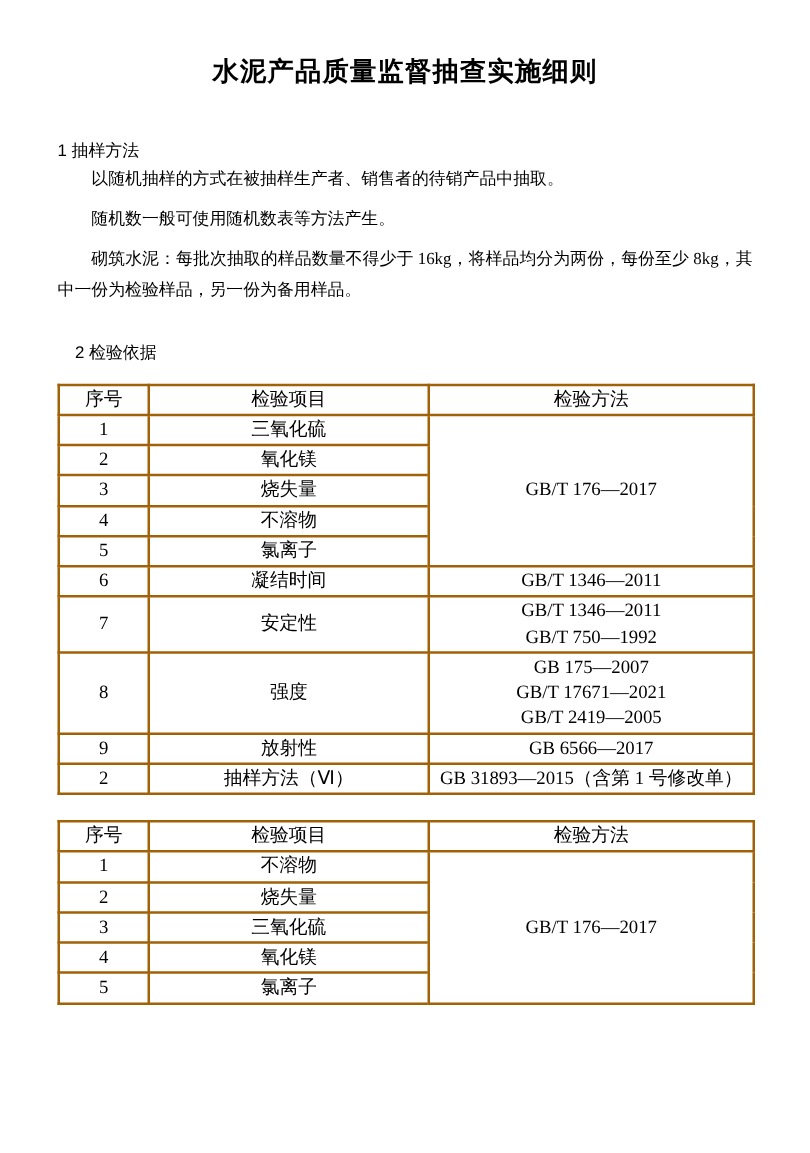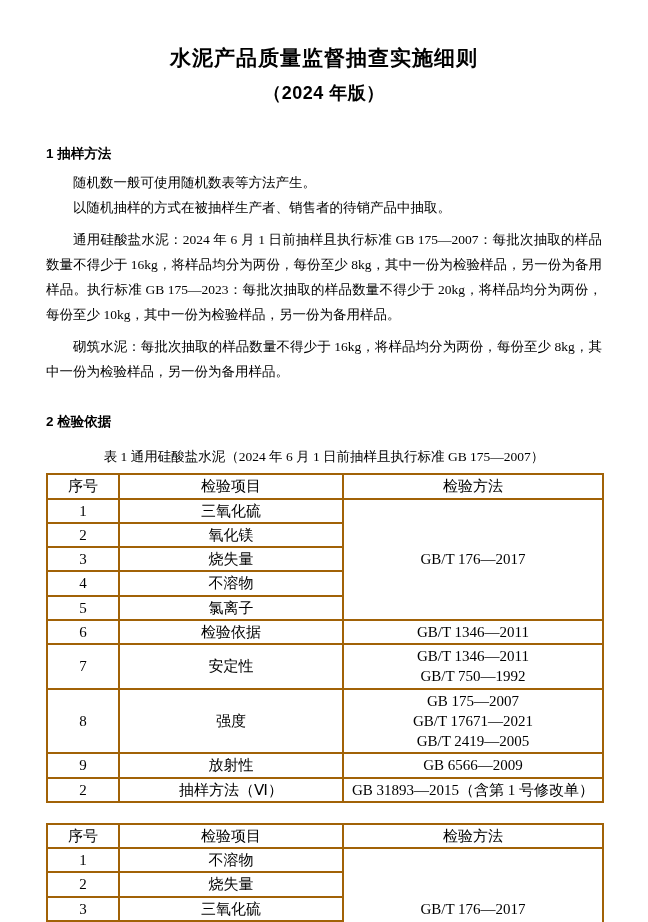--- a/index.html
+++ b/index.html
@@ -36,27 +36,27 @@
     font-family: "Liberation Sans", sans-serif;
     font-weight: bold;
     font-size: 18px;
     letter-spacing: 0.5px;
     margin: 0;
     padding-top: 6px;
     line-height: 1.5;
   }
   .section-heading {
     font-family: "Liberation Sans", sans-serif;
-    font-weight: bold;
+    font-weight: normal;
     font-size: 13.5px;
     margin: 0;
     line-height: 1.6;
   }
   .sec1 { margin-top: 36px; }
-  .sec2 { margin-top: 26px; }
+  .sec2 { margin-top: 26px; margin-left: 14px; }
   p.body-text {
     font-size: 13.5px;
     line-height: 1.85;
     margin: 0;
     text-align: justify;
     text-justify: inter-ideograph;
     text-indent: 27px;
   }
   p.gap { margin-top: 7px; }
   .table-caption {
@@ -87,33 +87,30 @@
   .multi-line { line-height: 1.3; }
   .t1-wrap { margin-top: 14px; }
   .t2-wrap { margin-top: 20px; }
 </style>
 </head>
 <body>
 
 <div class="page">
 
   <h1 class="doc-title">水泥产品质量监督抽查实施细则</h1>
-  <h2 class="doc-subtitle">（2024 年版）</h2>
 
   <h3 class="section-heading sec1">1  抽样方法</h3>
 
+  <p class="body-text">以随机抽样的方式在被抽样生产者、销售者的待销产品中抽取。</p>
   <p class="body-text gap">随机数一般可使用随机数表等方法产生。</p>
-  <p class="body-text">以随机抽样的方式在被抽样生产者、销售者的待销产品中抽取。</p>
-  <p class="body-text gap">通用硅酸盐水泥：2024 年 6 月 1 日前抽样且执行标准 GB 175—2007：每批次抽取的样品数量不得少于 16kg，将样品均分为两份，每份至少 8kg，其中一份为检验样品，另一份为备用样品。执行标准 GB 175—2023：每批次抽取的样品数量不得少于 20kg，将样品均分为两份，每份至少 10kg，其中一份为检验样品，另一份为备用样品。</p>
   <p class="body-text gap">砌筑水泥：每批次抽取的样品数量不得少于 16kg，将样品均分为两份，每份至少 8kg，其中一份为检验样品，另一份为备用样品。</p>
 
   <h3 class="section-heading sec2">2  检验依据</h3>
 
   <div class="t1-wrap">
-    <p class="table-caption">表 1  通用硅酸盐水泥（2024 年 6 月 1 日前抽样且执行标准 GB 175—2007）</p>
     <table class="doc-table">
       <colgroup>
         <col class="col-no">
           <col class="col-item">
           <col class="col-method">
       </colgroup>
       <thead>
         <tr>
           <th>序号</th>
           <th>检验项目</th>
@@ -137,37 +134,37 @@
         <tr>
           <td>4</td>
           <td>不溶物</td>
         </tr>
         <tr>
           <td>5</td>
           <td>氯离子</td>
         </tr>
         <tr>
           <td>6</td>
-          <td>检验依据</td>
+          <td>凝结时间</td>
           <td>GB/T 1346—2011</td>
         </tr>
         <tr>
           <td>7</td>
           <td>安定性</td>
           <td class="multi-line">GB/T 1346—2011<br>GB/T 750—1992</td>
         </tr>
         <tr>
           <td>8</td>
           <td>强度</td>
           <td class="multi-line">GB 175—2007<br>GB/T 17671—2021<br>GB/T 2419—2005</td>
         </tr>
         <tr>
           <td>9</td>
           <td>放射性</td>
-          <td>GB 6566—2009</td>
+          <td>GB 6566—2017</td>
         </tr>
         <tr>
           <td>2</td>
           <td>抽样方法（Ⅵ）</td>
           <td>GB 31893—2015（含第 1 号修改单）</td>
         </tr>
       </tbody>
     </table>
   </div>
 

